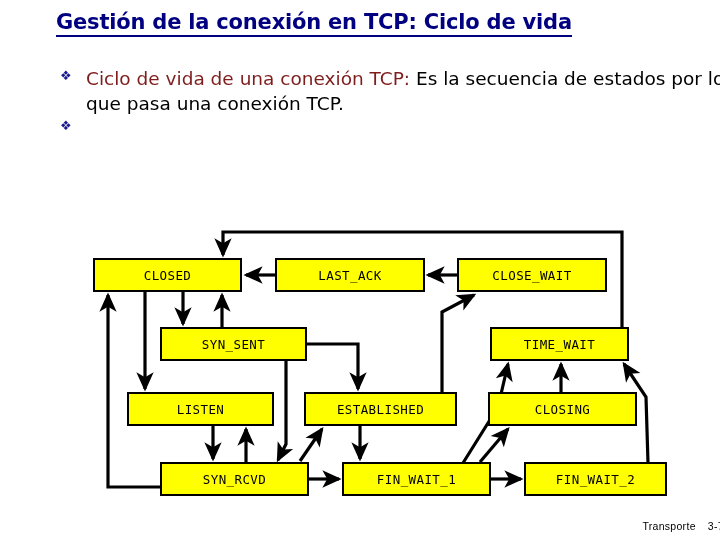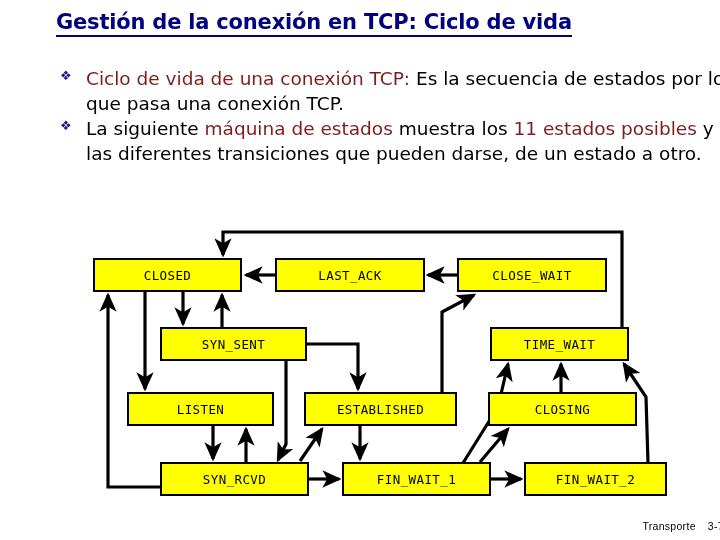--- a/index.html
+++ b/index.html
@@ -111,21 +111,20 @@
 
   <div class="title">Gestión de la conexión en TCP: Ciclo de vida</div>
 
   <div class="bullets">
     <div class="bullet-row">
       <span class="bullet-mark">❖</span>
       <span class="btext"><span class="red">Ciclo de vida de una conexión TCP:</span><span> Es la secuencia de estados por los que pasa una conexión TCP.</span></span>
     </div>
     <div class="bullet-row">
       <span class="bullet-mark">❖</span>
-      <span class="btext"><span>La siguiente </span><span class="red">máquina de estados</span><span> muestra los </span><span class="red">11 estados posibles</span><span> y las diferentes transiciones que pueden darse, de un estado a otro.</span></span>
     </div>
   </div>
 
   <svg id="diagram" viewBox="0 0 720 285">
     <defs>
       <marker id="ah" markerWidth="7" markerHeight="7" refX="5.6" refY="3.1" orient="auto" markerUnits="strokeWidth">
         <path d="M0.4,0.4 L6.4,3.1 L0.4,5.8 L1.9,3.1 Z" fill="#000000"></path>
       </marker>
     </defs>
 

